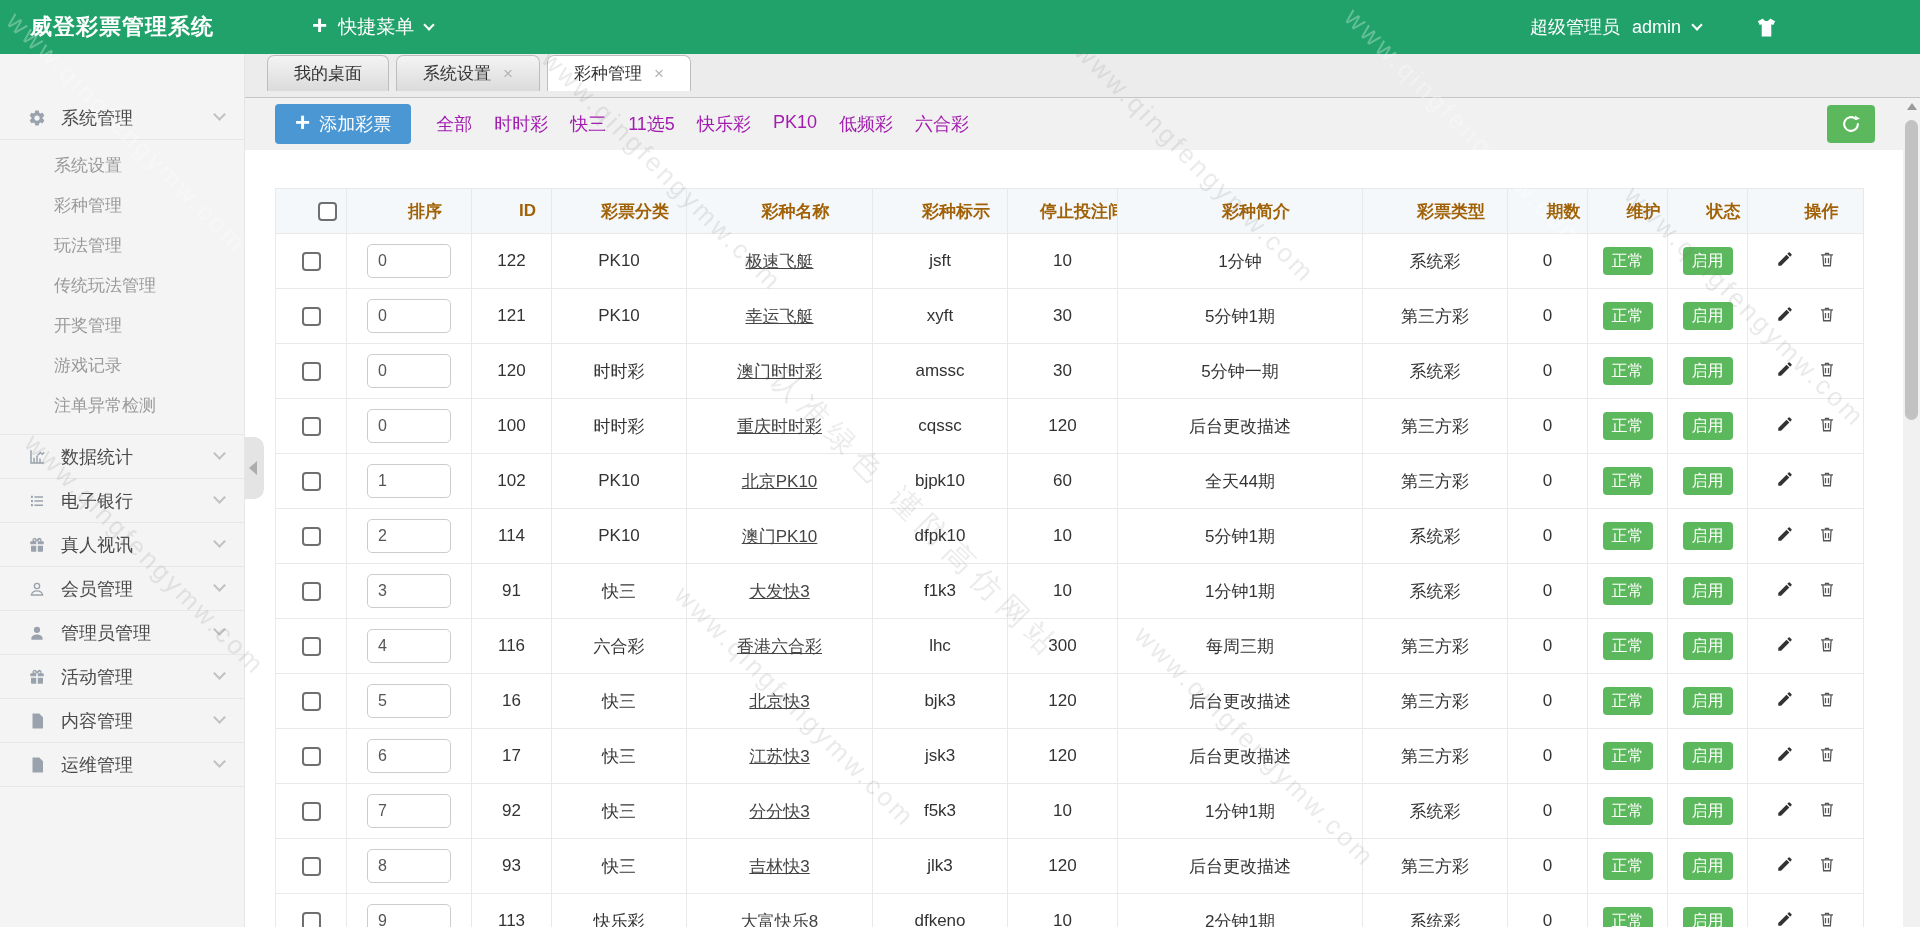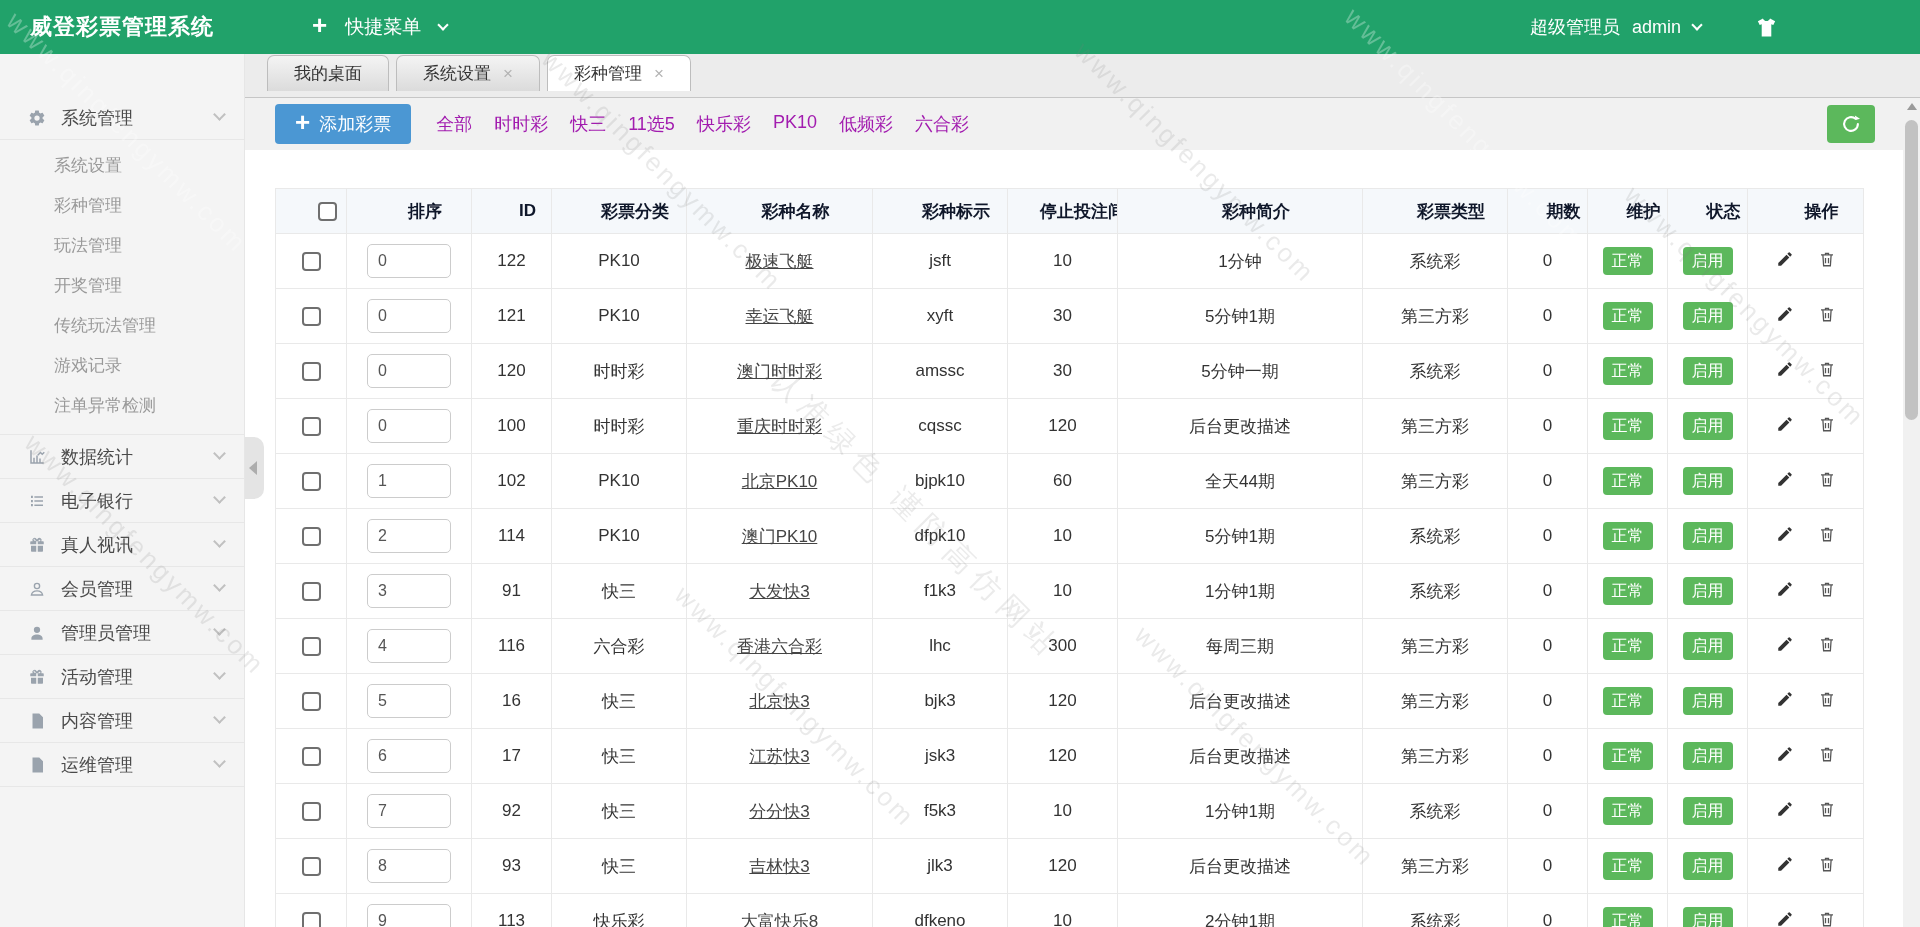--- a/index.html
+++ b/index.html
@@ -8,21 +8,21 @@
     position:relative;
     background:#ececec;
     font-family:"Liberation Sans","DejaVu Sans",sans-serif;
     color:#333;
   }
 
   
   .topbar { position:absolute; top:0; left:0; width:1920px; height:54px;
     background:#21a26a; color:#fff; display:flex; align-items:center; z-index:5; }
   .brand { margin-left:30px; font-size:22px; font-weight:bold; letter-spacing:1px; }
-  .quick { margin-left:98px; font-size:19px; display:flex; align-items:center; gap:18px; cursor:pointer; }
+  .quick { margin-left:98px; font-size:19px; display:flex; align-items:center; gap:11px; cursor:pointer; }
   .plus-glyph::before { content:"+"; font-size:26px; font-weight:bold; line-height:20px; }
   .chev { display:inline-block; width:9px; height:9px;
     border-right:2px solid #c0c0c0; border-bottom:2px solid #c0c0c0;
     transform:rotate(45deg); margin-top:-5px; }
   .chev.white { border-color:#fff; width:8px; height:8px; }
   .top-right { margin-left:auto; margin-right:142px; display:flex; align-items:center; gap:12px; font-size:18px; }
   .tshirt { margin-left:42px; display:flex; cursor:pointer; }
 
   
   .sidebar { position:absolute; top:54px; left:0; width:245px; bottom:0;
@@ -61,21 +61,21 @@
   .filters { margin-left:14px; display:flex; }
   .filter { font-size:18px; color:#a21caf; padding:0 11px; text-decoration:none; cursor:pointer; }
   .refresh-btn { position:absolute; right:45px; top:7px; width:48px; height:38px;
     background:#5cb85c; border:none; border-radius:4px;
     display:flex; align-items:center; justify-content:center; cursor:pointer; }
 
   .panel { position:absolute; top:96px; left:0; right:17px; bottom:0; background:#fff; }
   .table-wrap { margin:38px 0 0 30px; }
   table { border-collapse:collapse; table-layout:fixed; width:1588px; background:#fff; }
   th,td { border:1px solid #e9e9e9; text-align:center; overflow:hidden; white-space:nowrap; }
-  th { height:45px; background:#f5f8fb; font-size:17px; color:#0f172a; font-weight:bold;padding-left:32px; }
+  th { height:45px; background:#f5f8fb; font-size:17px; color:#a16207; font-weight:bold;padding-left:32px; }
   td { height:55px; font-size:17px; color:#333; }
   .cb { display:inline-block; width:19px; height:19px; border:2px solid #6f6f6f;
     border-radius:4px; background:#fff; vertical-align:middle; cursor:pointer; }
   .sort-input { width:84px; height:34px; border:1px solid #ccc; border-radius:5px;
     padding-left:10px; font-size:16px; color:#555;
     font-family:"Liberation Sans","DejaVu Sans",sans-serif; }
   .name-link { color:#444; text-decoration:underline; cursor:pointer; }
   .badge { display:inline-block; background:#5cb85c; color:#fff; font-size:16px;
     padding:6px 9px; border-radius:4px; line-height:1; cursor:pointer; }
   .op-group { display:inline-flex; gap:24px; align-items:center; }
@@ -129,23 +129,23 @@
     <span class="chev"></span>
   </div>
   <ul class="sub-list">
 
       <li>系统设置</li>
 
       <li>彩种管理</li>
 
       <li>玩法管理</li>
 
+      <li>传统玩法管理</li>
+
       <li>开奖管理</li>
-
-      <li>传统玩法管理</li>
 
 
       <li>游戏记录</li>
 
       <li>注单异常检测</li>
     </ul>
   <div class="side-secs">
 
       <div class="side-sec">
         <span class="side-icon">

